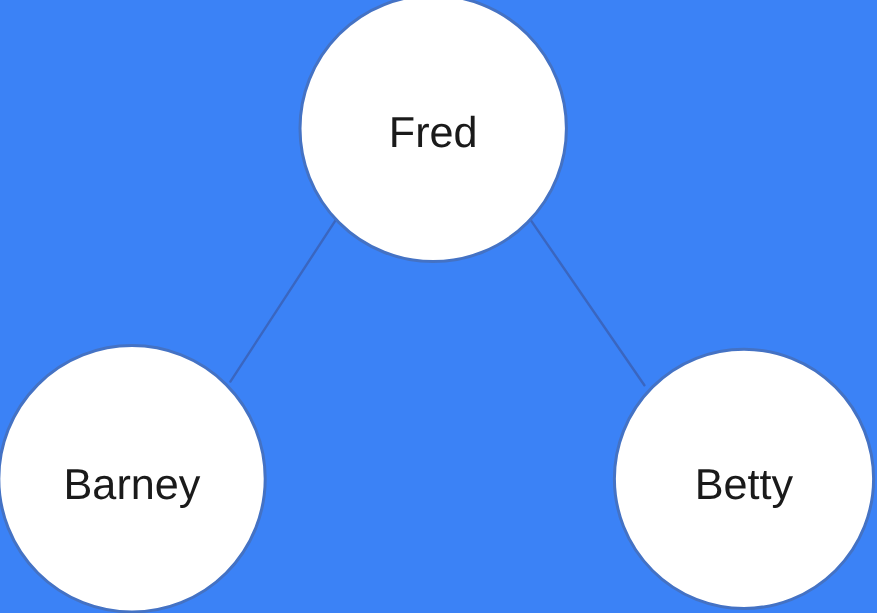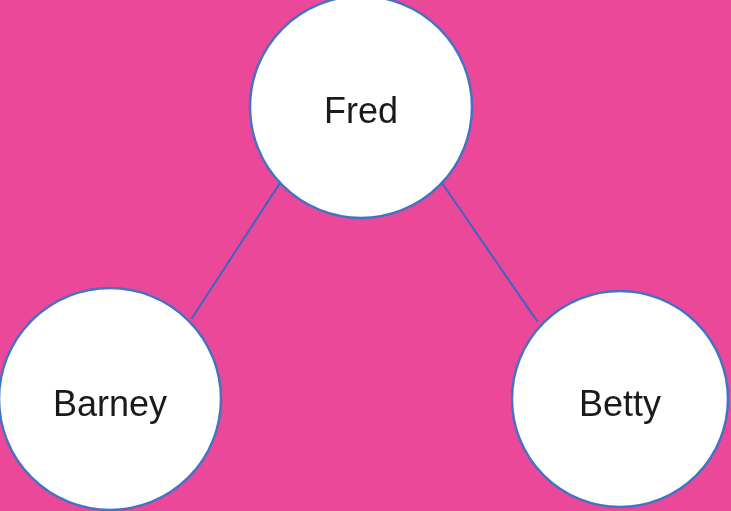--- a/index.html
+++ b/index.html
@@ -11,21 +11,21 @@
   body {
     width: 731px;
     height: 511px;
     overflow: hidden;
     font-family: "Liberation Sans", sans-serif;
   }
   #canvas {
     position: relative;
     width: 731px;
     height: 511px;
-    background: #ec4899;
+    background: #3b82f6;
   }
   #graph-svg {
     position: absolute;
     top: 0;
     left: 0;
     width: 731px;
     height: 511px;
     display: block;
   }
   .node-circle {

